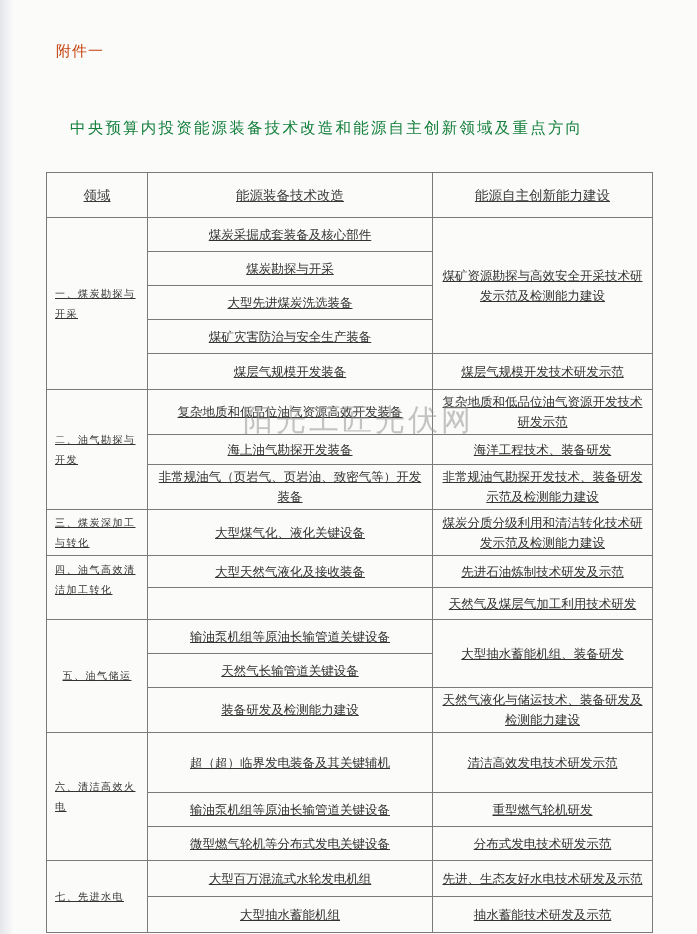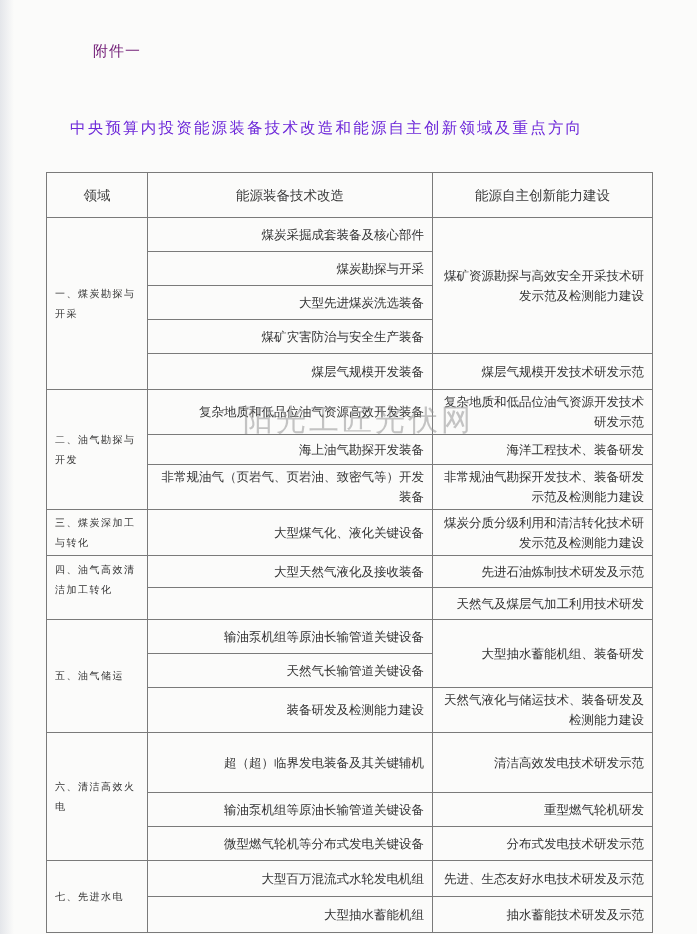--- a/index.html
+++ b/index.html
@@ -9,51 +9,52 @@
     font-family: "DejaVu Serif", "Liberation Serif", serif;
     color: #2e2e2e;
     position: relative;
   }
   .page-edge {
     position: absolute; left: 0; top: 0; width: 14px; height: 934px;
     background: linear-gradient(to right, #e4e6ea, #fbfbfa);
   }
   .attachment {
     position: absolute; left: 56px; top: 42px;
-    font-size: 15px; color: #701a75; letter-spacing: 1px; margin-left: 37px;
+    font-size: 15px; color: #c2410c; letter-spacing: 1px;
   }
   .doc-title {
     position: absolute; left: 70px; top: 118px; width: 560px;
-    font-size: 15.5px; color: #6d28d9; letter-spacing: 2.2px;
+    font-size: 15.5px; color: #15803d; letter-spacing: 2.2px;
     white-space: nowrap;
   }
   table.main {
     position: absolute; left: 46px; top: 172px;
     width: 606px;
     border-collapse: collapse;
     table-layout: fixed;
     font-size: 12.5px;
     color: #333;
   }
   table.main td, table.main th {
     border: 1px solid #7a7a7a;
     padding: 2px 8px;
     vertical-align: middle;
     line-height: 20px;
     font-weight: normal;
+    text-decoration: underline;
   }
   table.main th {
     text-align: center; font-size: 13.5px; color: #3a3a3a; height: 40px;
   }
   col.c1 { width: 101px; }
   col.c2 { width: 285px; }
   col.c3 { width: 220px; }
   td.domain { font-size: 10px; letter-spacing: 1.5px; line-height: 22px; padding-left: 4px; }
-  td.domain.center { }
-  td.equip, td.innov { text-align: right; }
+  td.domain.center { text-align: center; }
+  td.equip, td.innov { text-align: center; }
   .watermark {
     position: absolute; left: 243px; top: 400px;
     font-family: Liberation Mono, monospace;
     font-size: 30px; letter-spacing: 3px;
     color: rgba(150,150,150,0.55);
     pointer-events: none;
     white-space: nowrap;
   }
 </style>
 </head>

